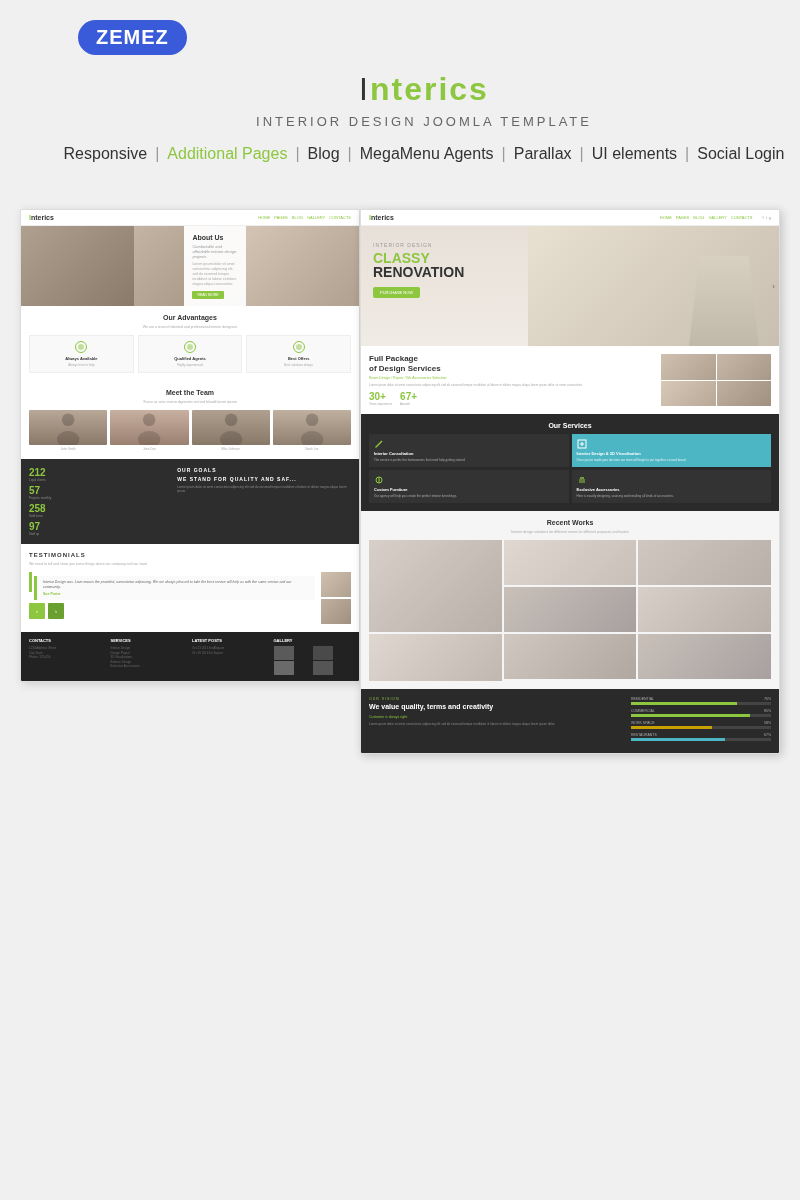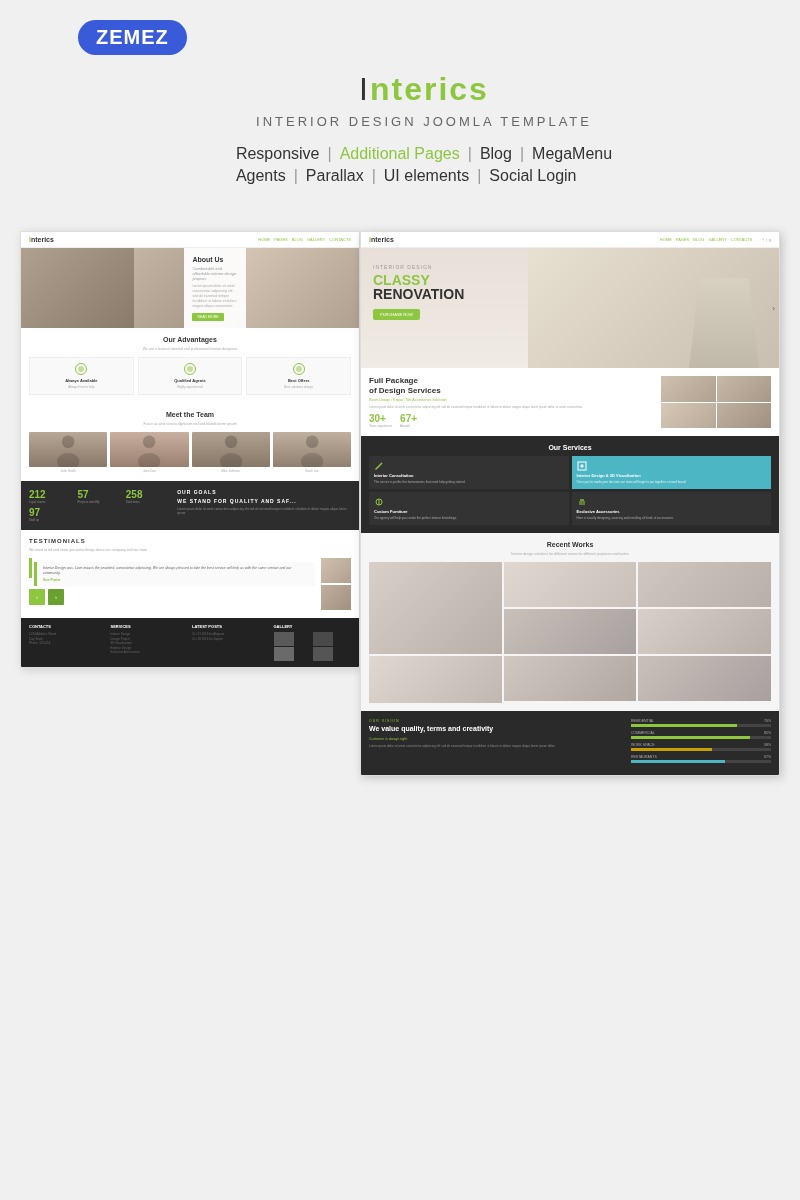--- a/index.html
+++ b/index.html
@@ -56,22 +56,22 @@
       font-size: 13px;
       color: #666;
       letter-spacing: 3px;
       text-transform: uppercase;
       margin-bottom: 16px;
     }
 
     
     .nav-tags {
       display: flex;
-      flex-direction: column;
-      align-items: flex-start;
+      flex-direction: row;
+      align-items: flex-end;
       gap: 4px;
       margin-bottom: 20px;
     }
 
     .nav-row {
       display: flex;
       align-items: center;
       gap: 8px;
       font-size: 16px;
       color: #444;
@@ -322,21 +322,21 @@
     
     .mini-stats-dark {
       background: #2d2d2d;
       padding: 8px;
       display: flex;
       gap: 6px;
     }
 
     .mini-stats-numbers {
       display: grid;
-      grid-template-columns: 1fr 1fr 1fr;
+      grid-template-columns: 1fr;
       gap: 3px;
       width: 45%;
     }
 
     .mini-stat {
       text-align: left;
     }
 
     .mini-stat-num {
       font-size: 10px;

